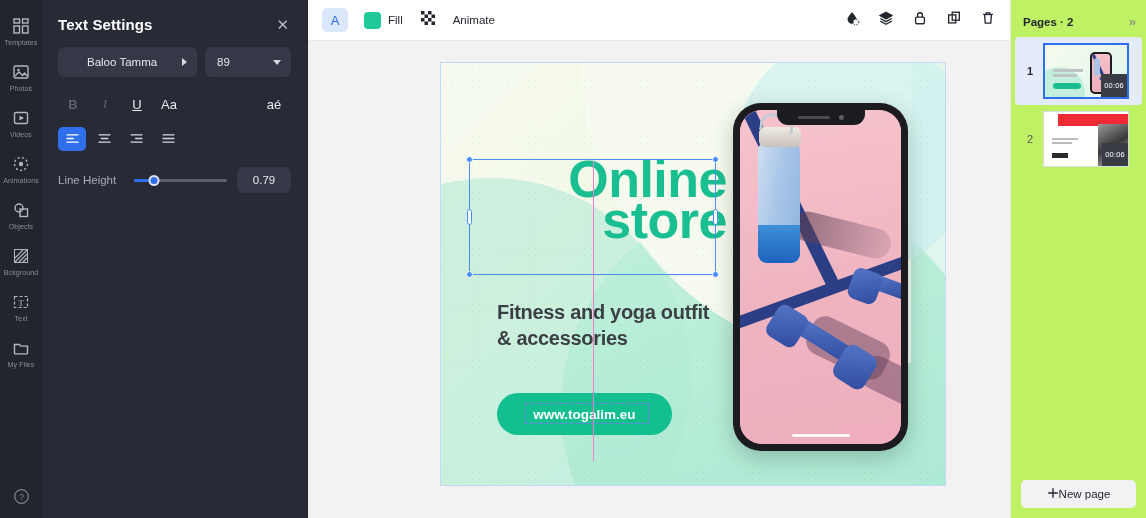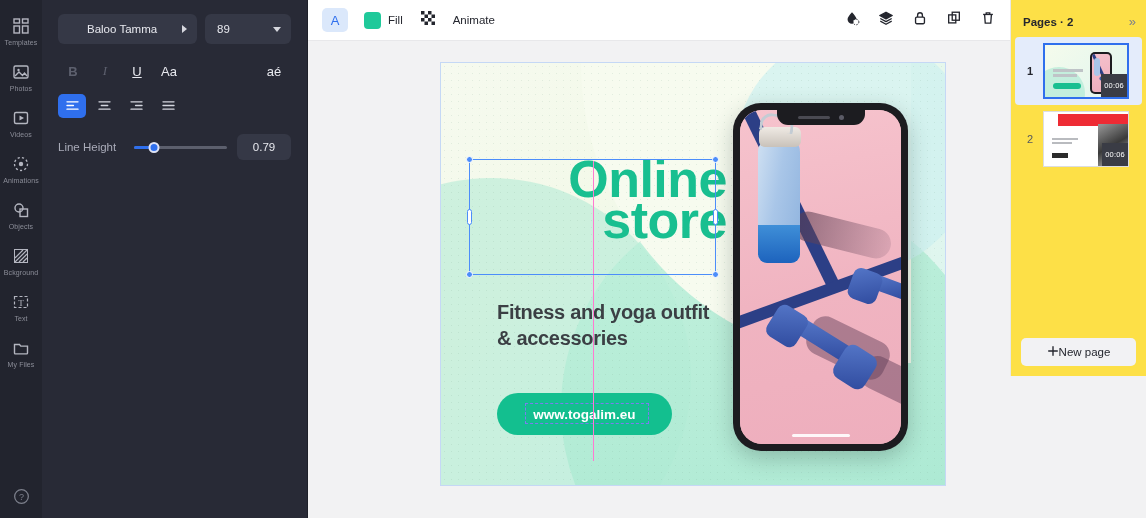--- a/index.html
+++ b/index.html
@@ -269,21 +269,21 @@
     position: absolute; left: 50%; bottom: 8px; transform: translateX(-50%);
     height: 30px; background: #fff; border-radius: 16px;
     display: flex; align-items: center; gap: 14px; padding: 0 14px;
     box-shadow: 0 1px 5px rgba(0,0,0,.14);
   }
   .zoomctl .zval { font-size: 11.5px; color: #24262e; }
   .zoomctl .zico { cursor: pointer; display:flex; }
 
   
   .pages {
-    width: 136px; flex: 0 0 136px; height: 376px; background: #fde047;
+    width: 136px; flex: 0 0 136px; height: 518px; background: #bef264;
     border-left: 1px solid #e8e8ea; position: relative;
   }
   .pages-head {
     display: flex; align-items: center; justify-content: space-between;
     padding: 14px 12px 0 12px;
   }
   .pages-title { font-size: 11.5px; color: #24262e; font-weight: bold; }
   .pages-collapse { color: #7b7e8c; font-size: 13px; cursor: pointer; letter-spacing: -2px; }
 
   .page-item { display: flex; align-items: center; padding: 6px 8px; gap: 6px; cursor: pointer; }
@@ -426,20 +426,26 @@
         <svg viewBox="0 0 20 20" width="19" height="19">
             <circle cx="10" cy="10" r="7.2" fill="none" stroke="#7d808c" stroke-width="1.3"></circle>
             <text x="10" y="13.6" font-size="9.5" fill="#7d808c" text-anchor="middle" font-family="Liberation Sans, sans-serif">?</text>
           </svg>
       </span>
     </div>
   </div>
 
   <div class="panel">
 
+    <div class="panel-head">
+      <div class="panel-title">Text Settings</div>
+      <div class="panel-close">
+        <span>✕</span>
+      </div>
+    </div>
 
     <div class="row-font">
       <div class="font-select">
         <span class="fs-name">Baloo Tamma</span>
         <span class="caret-r"></span>
       </div>
       <div class="size-select">
         <span class="ss-val">89</span>
         <span class="caret-d"></span>
       </div>

